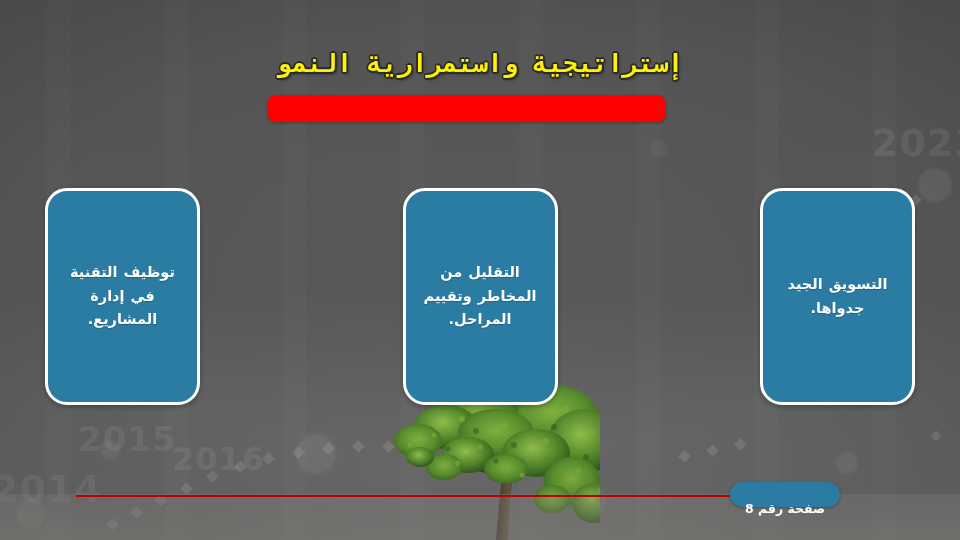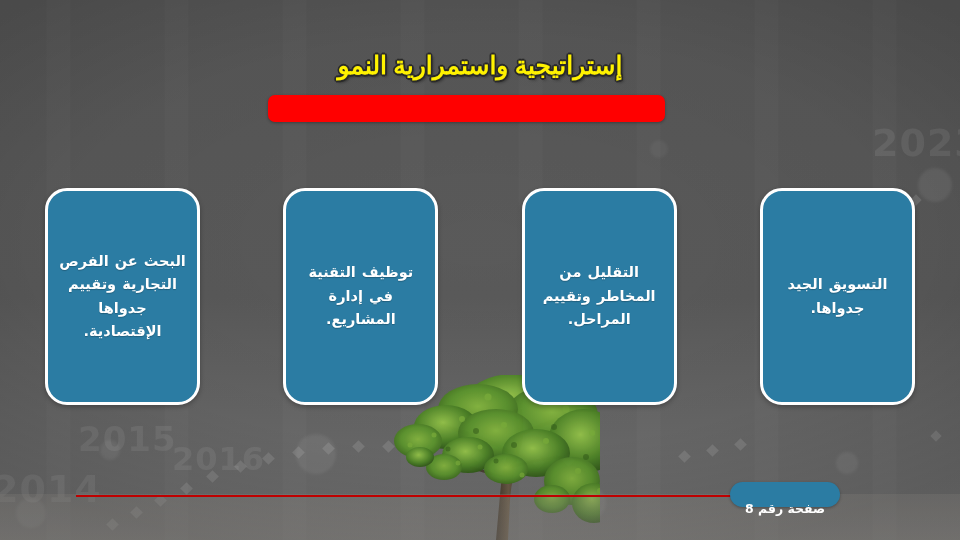--- a/index.html
+++ b/index.html
@@ -88,21 +88,21 @@
   
 
   #title-block {
     position:absolute;
     left:0; right:0; top:52px;
     text-align:center;
   }
 
   #title-text {
     display:block;
-    font-family:Liberation Serif, serif;
+    font-family:Liberation Mono, monospace;
     font-size:25px;
     font-weight:bold;
     color:#FFF200;
     line-height:1.15;
     direction:rtl;
     text-shadow:
       -1.4px -1.4px 0 #2a2a2a,
        1.4px -1.4px 0 #2a2a2a,
       -1.4px  1.4px 0 #2a2a2a,
        1.4px  1.4px 0 #2a2a2a,
@@ -334,23 +334,20 @@
 
     <div class="card">
       <span class="card-text">التقليل من المخاطر وتقييم المراحل.</span>
     </div>
 
 
     <div class="card">
       <span class="card-text">توظيف التقنية في إدارة المشاريع.</span>
     </div>
 
-    <div class="card">
-      <span class="card-text">البحث عن الفرص التجارية وتقييم جدواها الإقتصادية.</span>
-    </div>
 
   </div>
 
   <div id="footer-rule"></div>
   <div id="footer-pill">
     <span id="footer-pill-label">صفحة رقم 8</span>
   </div>
 
 </div>
 

